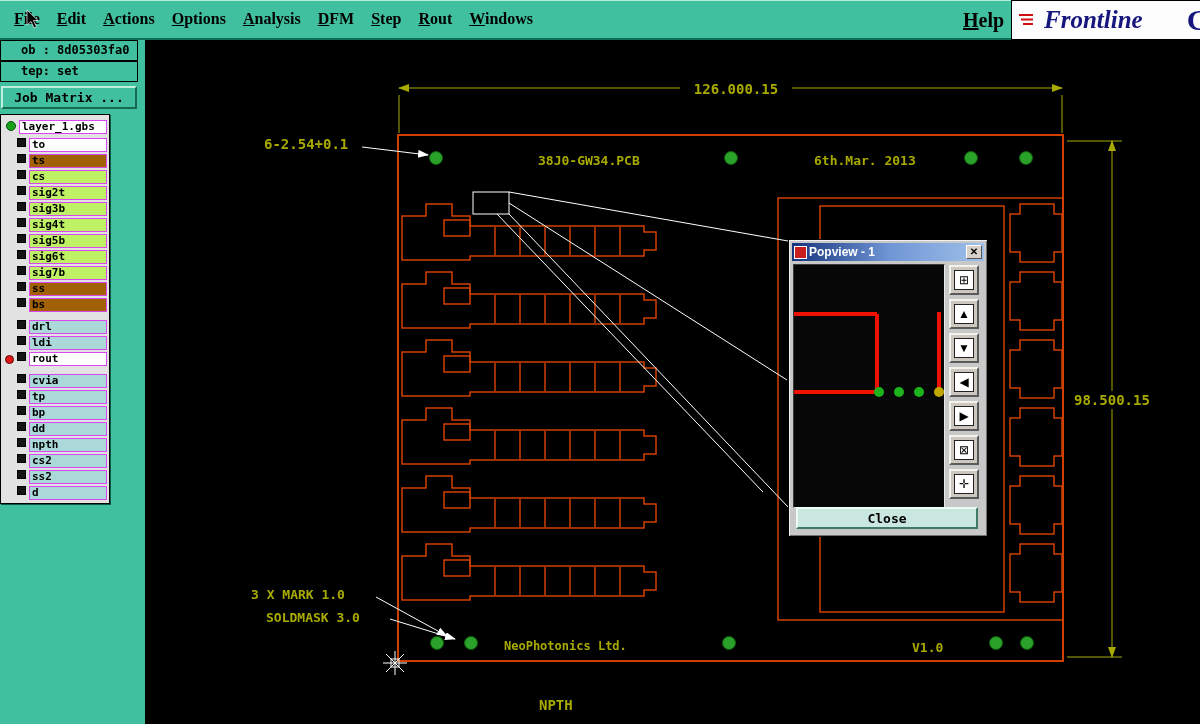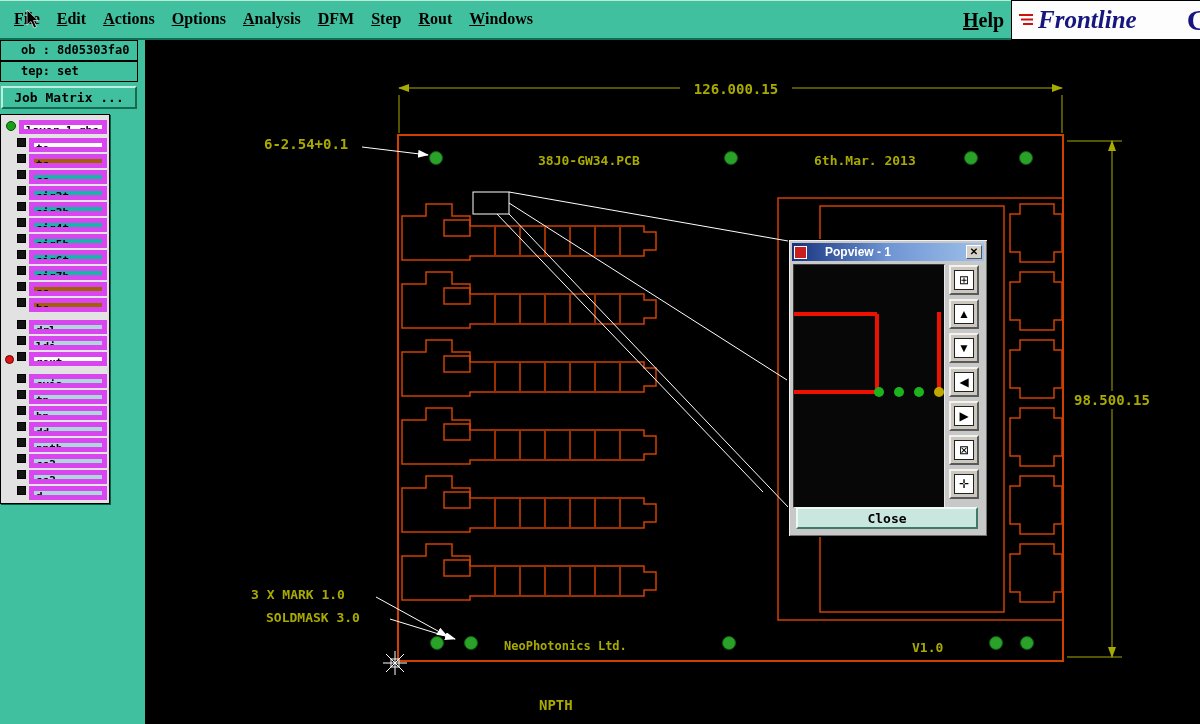--- a/index.html
+++ b/index.html
@@ -10,60 +10,60 @@
   #menubar{position:absolute;left:0;top:0;width:1200px;height:40px;background:#40c09e;
     border-bottom:2px solid #0f6e55;box-shadow:inset 0 1px 0 #b6ecd8;
     display:flex;align-items:center;padding-left:14px;gap:17px;z-index:4}
   .mi{font-family:"Liberation Serif",serif;font-weight:700;font-size:16px;cursor:default;white-space:nowrap}
   #menu-help{position:absolute;left:963px;top:9px;font-family:"Liberation Serif",serif;font-weight:700;font-size:20px;z-index:5}
   #cursor{position:absolute;left:26px;top:10px;z-index:40}
 
   
   #logo{position:absolute;right:0;top:0;width:189px;height:40px;background:#fdfdfd;border:1px solid #000;border-right:none;
     display:flex;align-items:center;padding-left:5px;z-index:6;overflow:hidden}
-  #logo .brand{font-family:"Liberation Serif",serif;font-style:italic;font-weight:700;font-size:25px;color:#16167e;margin-left:3px}
+  #logo .brand{font-family:"Liberation Serif",serif;font-style:italic;font-weight:700;font-size:25px;color:#16167e;margin-left:9px}
   #logo .brand-g{font-family:"Liberation Serif",serif;font-weight:700;font-size:30px;color:#16167e;margin-left:auto;transform:translateX(10px)}
 
   
   .job-box{position:absolute;left:0;width:138px;height:21px;background:#40c09e;border:1px solid #000;
     font-size:12px;font-weight:700;line-height:18px;padding-left:20px}
   #job-box1{top:40px}
   #job-box2{top:61px}
   #job-matrix{position:absolute;left:1px;top:86px;width:136px;height:23px;background:#40c09e;
     border:2px solid;border-color:#bdeede #156a50 #156a50 #bdeede;
     font-family:"DejaVu Sans Mono",monospace;font-size:13px;font-weight:700;color:#000}
 
   
   #layer-panel{position:absolute;left:0;top:114px;width:110px;background:#e2e2e2;border:1px solid #000;
     padding:3px 2px 1px 2px;box-shadow:1px 1px 0 #0c5c46;z-index:3}
   .layer-group{margin-bottom:6px}
   .layer-group:last-child{margin-bottom:0}
   .layer-row{position:relative;height:16px;display:flex;padding-left:14px}
   .cb{width:9px;height:9px;background:#141414;border:1px solid #000;margin-right:3px;flex:0 0 auto}
-  .lab{flex:1;height:14px;line-height:12px;border:5px solid #d946ef;font-size:11px;font-weight:700;padding-left:2px;overflow:hidden;white-space:nowrap}
-  .c-white{background:#fff}.c-teal{background:#a16207}.c-gold{background:#14b8a6}.c-blue{background:#abd9d9}
+  .lab{flex:1;height:14px;line-height:12px;border:1px solid #d946ef;font-size:11px;font-weight:700;padding-left:2px;overflow:hidden;white-space:nowrap}
+  .c-white{background:#fff}.c-teal{background:#a16207}.c-gold{background:#bef264}.c-blue{background:#abd9d9}
   .ind{position:absolute;left:2px;top:3px;width:9px;height:9px;border-radius:50%}
   .ind.red{background:#e21414;border:1px solid #5c0606}
   .ind.green{background:#18a018;border:1px solid #06500f}
   #active-layer-row{position:relative;display:flex;align-items:center;height:17px;margin-bottom:3px;padding-left:16px}
   #active-layer-row .ind{left:3px;width:10px;height:10px}
 
   
   #canvas{position:absolute;left:145px;top:40px;width:1055px;height:684px;background:#000;z-index:1}
   #canvas svg{display:block}
   svg text{font-family:"DejaVu Sans Mono",monospace;font-weight:700}
   .olv{fill:#a8aa00}
   .orange{stroke:#d14000;fill:none}
 
   
   #popview{position:absolute;left:788px;top:239px;width:200px;height:298px;background:#c8c8c8;border:1px solid #000;
     box-shadow:inset 1px 1px 0 #f0f0f0, inset -1px -1px 0 #707070;z-index:20}
   .pv-title{position:absolute;left:3px;top:3px;right:3px;height:18px;
     background:linear-gradient(90deg,#16337e,#6f95d4,#9fc0ea);
-    display:flex;align-items:center;padding:0 2px;gap:18px}
+    display:flex;align-items:center;padding:0 2px;gap:2px}
   .pv-title-text{flex:1;color:#fff;font-family:"Liberation Sans",sans-serif;font-weight:700;font-size:12px}
   .pv-icon{width:13px;height:13px;background:#c81e1e;border:1px solid #fff;display:inline-block;flex:0 0 auto}
   .pv-x{width:16px;height:14px;background:#d6d2ca;border:1px solid;border-color:#fff #555 #555 #fff;
     font-size:10px;line-height:10px;text-align:center;font-weight:700;padding:0;color:#000}
   .pv-canvas{position:absolute;left:4px;top:24px;width:152px;height:244px;background:#070707;
     border:1px solid;border-color:#3a3a3a #e8e8e8 #e8e8e8 #3a3a3a}
   .pv-tools{position:absolute;left:160px;top:25px;width:36px;display:flex;flex-direction:column;gap:4px}
   .pv-tool{width:30px;height:30px;background:#ccc8c0;border:2px solid;border-color:#f4f2ee #5a5a5a #5a5a5a #f4f2ee;
     display:flex;align-items:center;justify-content:center;padding:0}
   .pv-tool-face{width:20px;height:20px;background:#fff;border:1px solid #222;font-size:12px;line-height:18px;text-align:center;color:#000}

